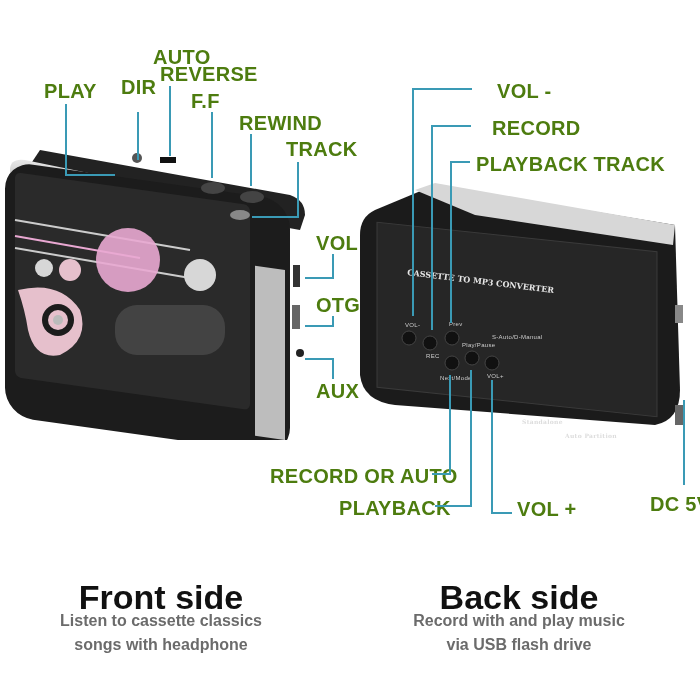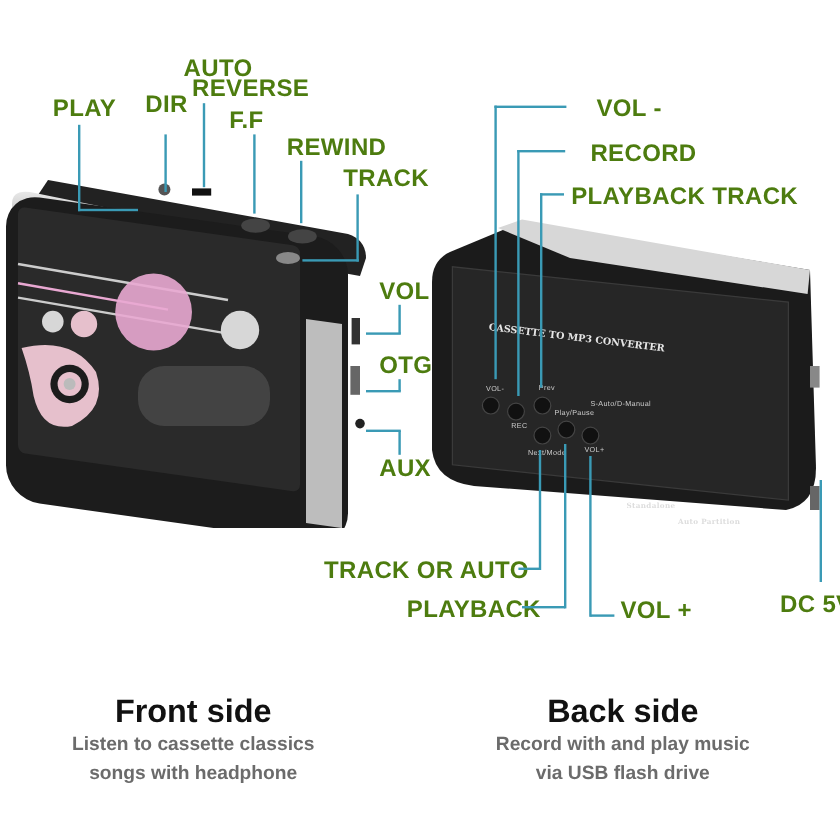--- a/index.html
+++ b/index.html
@@ -1,19 +1,19 @@
 <!DOCTYPE html>
 <html><head>
 <meta charset="utf-8">
 <style>
   html,body{margin:0;padding:0;background:#fff;}
   body{width:700px;height:700px;position:relative;overflow:hidden;font-family:"Liberation Sans",sans-serif;}
   .lbl{position:absolute;font-weight:bold;font-size:20px;color:#4d7c0f;letter-spacing:0.3px;white-space:nowrap;}
   .line{position:absolute;background:#3a9ab5;}
-  .cap-title{position:absolute;font-size:27px;font-weight:bold;color:#111;text-align:center;width:300px;}
+  .cap-title{position:absolute;font-size:34px;font-weight:bold;color:#111;text-align:center;width:300px;}
   .cap-sub{position:absolute;font-size:16px;font-weight:bold;color:#6b6b6b;text-align:center;width:320px;line-height:26px;}
   svg{position:absolute;}
 </style>
 </head>
 <body>
 
 <svg style="left:0;top:140px" width="320" height="300" viewBox="0 0 320 300">
   <defs>
     <linearGradient id="silver" x1="0" y1="0" x2="0" y2="1">
       <stop offset="0" stop-color="#e8e8e8"></stop>
@@ -122,21 +122,21 @@
 <div class="line" style="left:412px;top:88px;width:2px;height:228px"></div>
 
 <div class="lbl" style="left:492px;top:117px">RECORD</div>
 <div class="line" style="left:431px;top:125px;width:40px;height:2px"></div>
 <div class="line" style="left:431px;top:125px;width:2px;height:205px"></div>
 
 <div class="lbl" style="left:476px;top:153px">PLAYBACK TRACK</div>
 <div class="line" style="left:450px;top:161px;width:20px;height:2px"></div>
 <div class="line" style="left:450px;top:161px;width:2px;height:162px"></div>
 
-<div class="lbl" style="left:270px;top:465px">TRACK OR AUTO</div>
+<div class="lbl" style="left:270px;top:465px">RECORD OR AUTO</div>
 <div class="line" style="left:432px;top:473px;width:18px;height:2px"></div>
 <div class="line" style="left:449px;top:375px;width:2px;height:100px"></div>
 
 <div class="lbl" style="left:339px;top:497px">PLAYBACK</div>
 <div class="line" style="left:435px;top:505px;width:36px;height:2px"></div>
 <div class="line" style="left:470px;top:370px;width:2px;height:137px"></div>
 
 <div class="lbl" style="left:517px;top:498px">VOL +</div>
 <div class="line" style="left:492px;top:512px;width:20px;height:2px"></div>
 <div class="line" style="left:491px;top:380px;width:2px;height:134px"></div>

